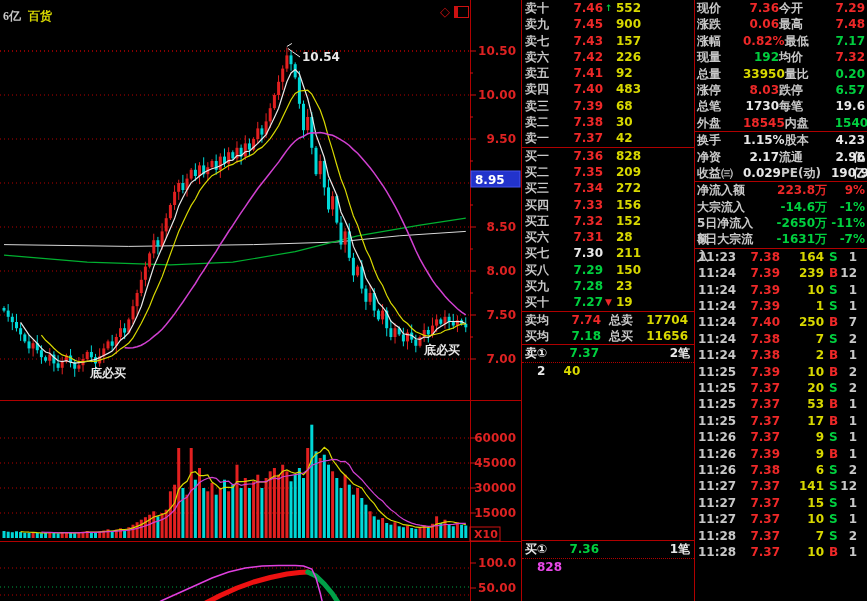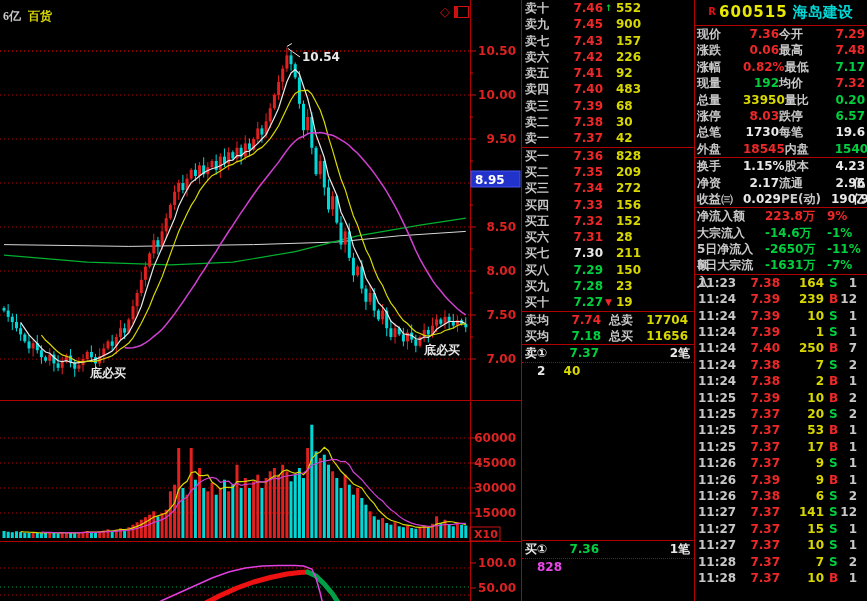--- a/index.html
+++ b/index.html
@@ -35,21 +35,21 @@
   #ob-spacer{flex:1;}
   
   #stock-header{flex:none;height:25px;line-height:24px;text-align:center;border-bottom:1px solid #b00000;}
   #stock-header .flag{color:#dd1111;font-size:10px;vertical-align:top;margin-right:3px;}
   #stock-header .code{color:#e8e800;font-size:15px;letter-spacing:1px;}
   #stock-header .name{color:#00d8d8;font-size:15px;margin-left:5px;}
   .info-row{flex:none;display:grid;grid-template-columns:46px 1fr 50px 1fr;height:16.4px;line-height:16.4px;padding:0 2px 0 3px;}
   .info-row .v{text-align:right;}
   .info-row .l2{}
   .flow-row{flex:none;display:grid;grid-template-columns:1fr 62px 38px;height:16.4px;line-height:16.4px;padding:0 2px 0 3px;}
-  .flow-row .v,.flow-row .p{text-align:left;}
+  .flow-row .v,.flow-row .p{text-align:right;}
   .tick-row{flex:none;display:grid;grid-template-columns:36px 46px 44px 16px 1fr;height:16.4px;line-height:16.4px;padding:0 10px 0 4px;}
   .tick-row .prc,.tick-row .vol,.tick-row .cnt{text-align:right;}
   .tick-row .side{text-align:left;padding-left:5px;}
 </style>
 </head>
 <body>
 
 <div id="app">
 
   <div id="chart-panel">
@@ -644,23 +644,20 @@
       <span class="cnt c-w">1笔</span>
     </div>
     <div class="dotsep"></div>
     <div class="q-detail">
       <span class="c-m">828</span>
     </div>
     <div style="height:26px;flex:none"></div>
   </div>
 
   <div id="quote-panel">
-    <div id="stock-header">
-      <span class="flag">R</span><span class="code">600515</span><span class="name">海岛建设</span>
-    </div>
     <div id="quote-rows">
         <div class="info-row">
           <span class="c-gy">现价</span>
           <span class="v c-r">7.36</span>
           <span class="l2 c-gy">今开</span>
           <span class="v c-r">7.29</span>
         </div>
         <div class="info-row">
           <span class="c-gy">涨跌</span>
           <span class="v c-r">0.06</span>

